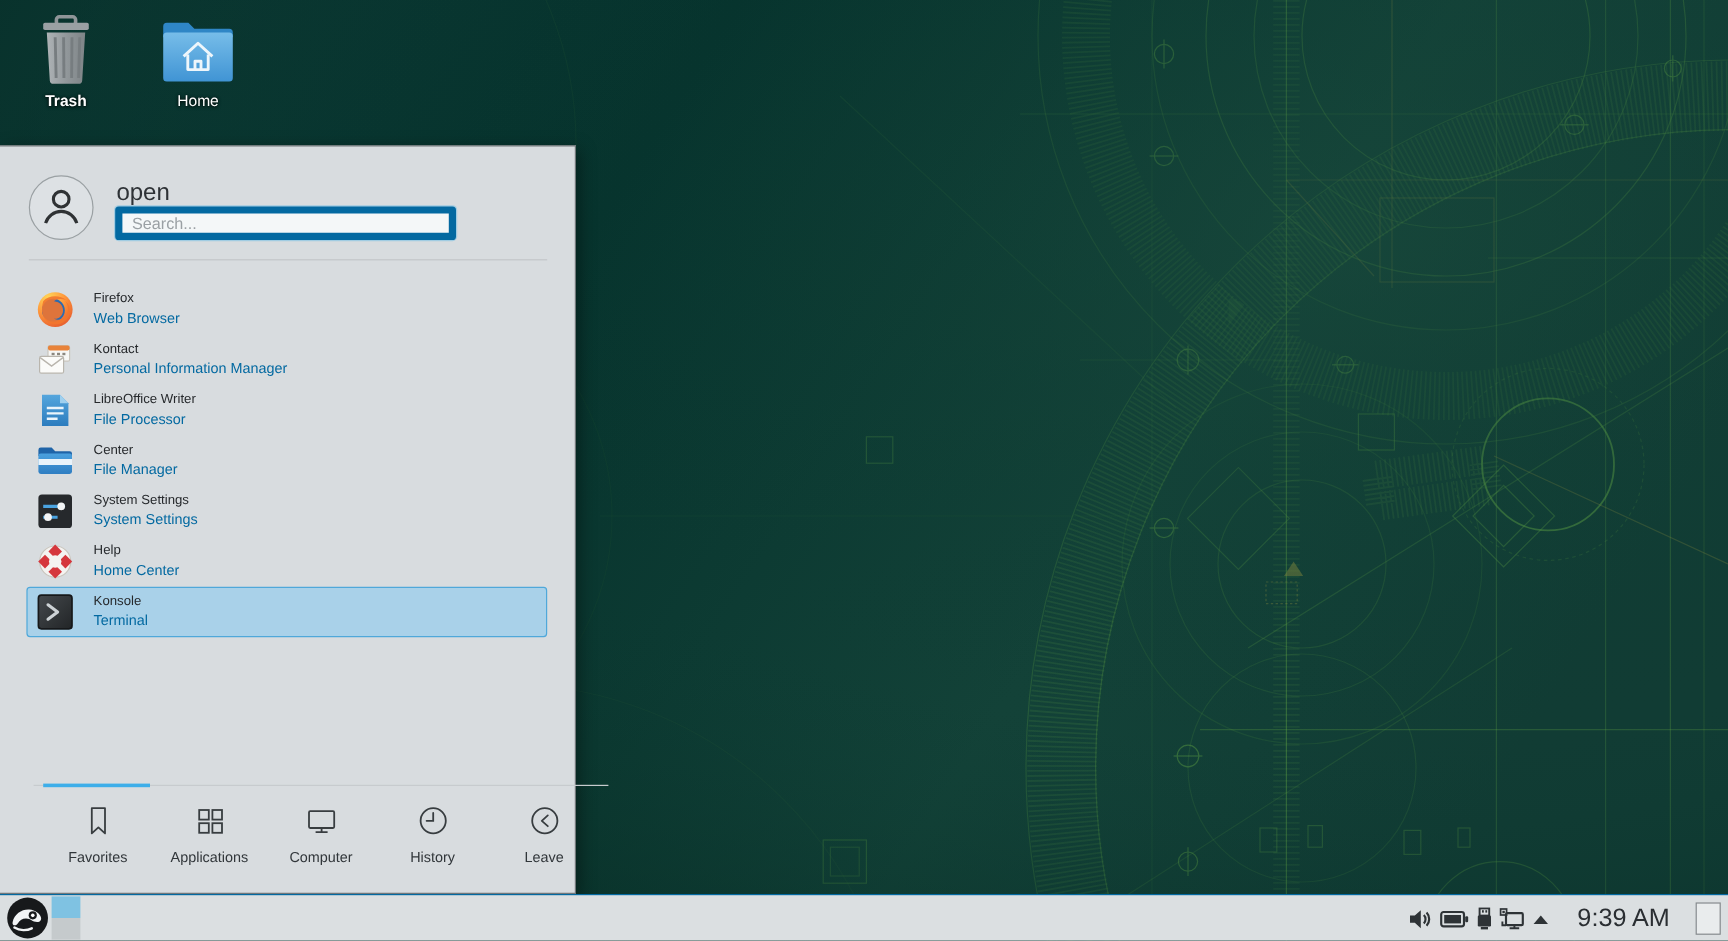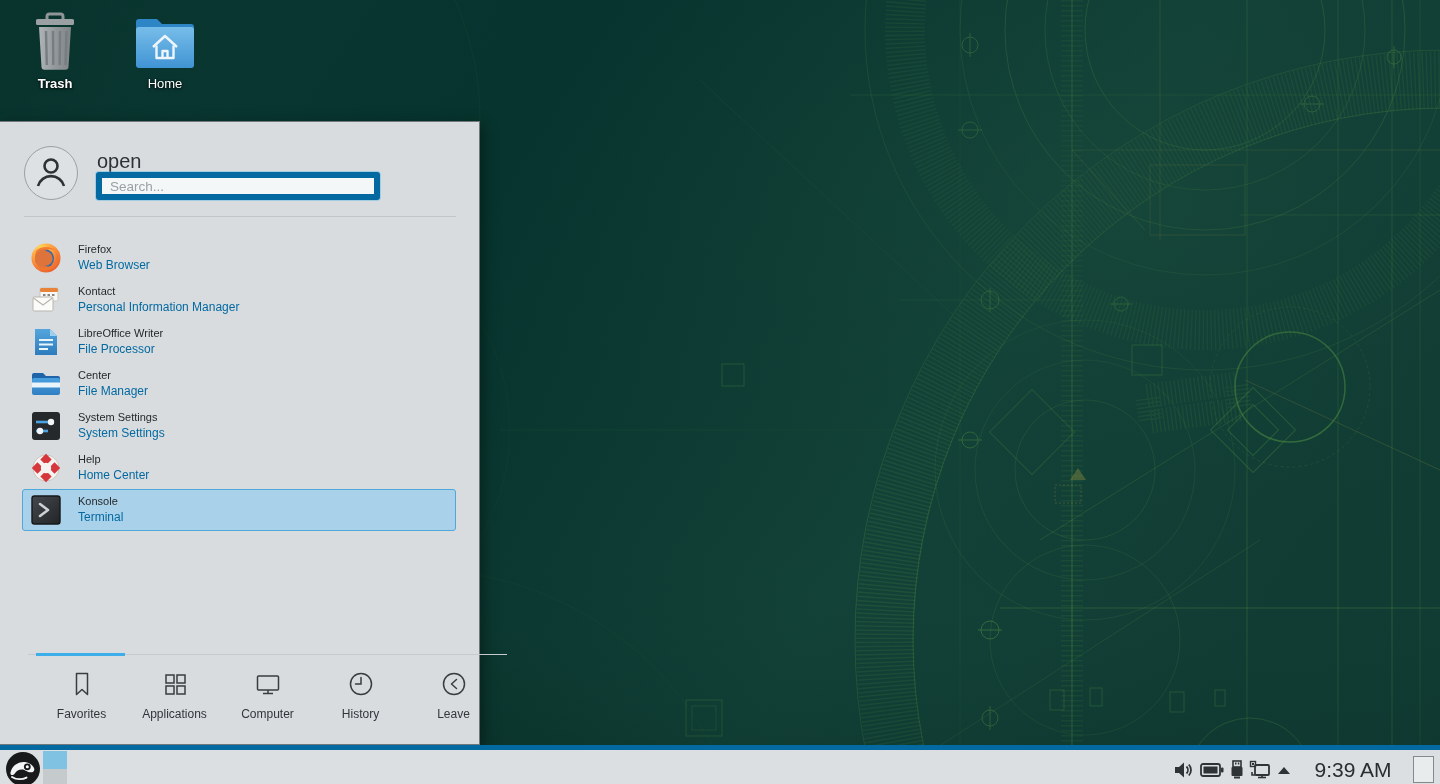--- a/index.html
+++ b/index.html
@@ -45,21 +45,21 @@
   
   .tabbar { position:absolute; left:0; bottom:0; width:100%; height:90px; border-top:1px solid #c7cbce;margin-left:28px; }
   .tab-indicator { position:absolute; left:8px; top:-2px; width:89px; height:3px; background:#3daee9; }
   .tabs { display:flex; padding-left:7px; height:100%; }
   .tab { width:93px; display:flex; flex-direction:column; align-items:center; padding-top:14px; cursor:default; }
   .tab-icon { height:30px; display:flex; align-items:center; justify-content:center; }
   .tab-label { margin-top:8px; font-size:12px; color:#31363a; }
 
   
   .taskbar { position:absolute; left:0; top:745px; width:1440px; height:39px;
-      background:#dbdfe1; border-top:5px solid #0369a1; }
+      background:#dbdfe1; border-top:1px solid #0369a1; }
   .launcher-btn { position:absolute; left:5px; top:1px; width:36px; height:36px; }
   .pager { position:absolute; left:43px; top:1px; width:24px; height:36px; display:flex; flex-direction:column; }
   .pager-desktop-1 { flex:1; background:#7fc2e2; }
   .pager-desktop-2 { flex:1; background:#c5cacc; }
   .tray-icon { position:absolute; top:0; height:39px; display:flex; align-items:center; }
   .clock { position:absolute; left:1302px; top:0; width:102px; height:39px; display:flex;
       align-items:center; justify-content:center; font-size:21px; color:#2a2e32; }
   .show-desktop { position:absolute; left:1413px; top:6px; width:21px; height:27px;
       border:1px solid #84898c; background:#e9eced; }
 </style>

